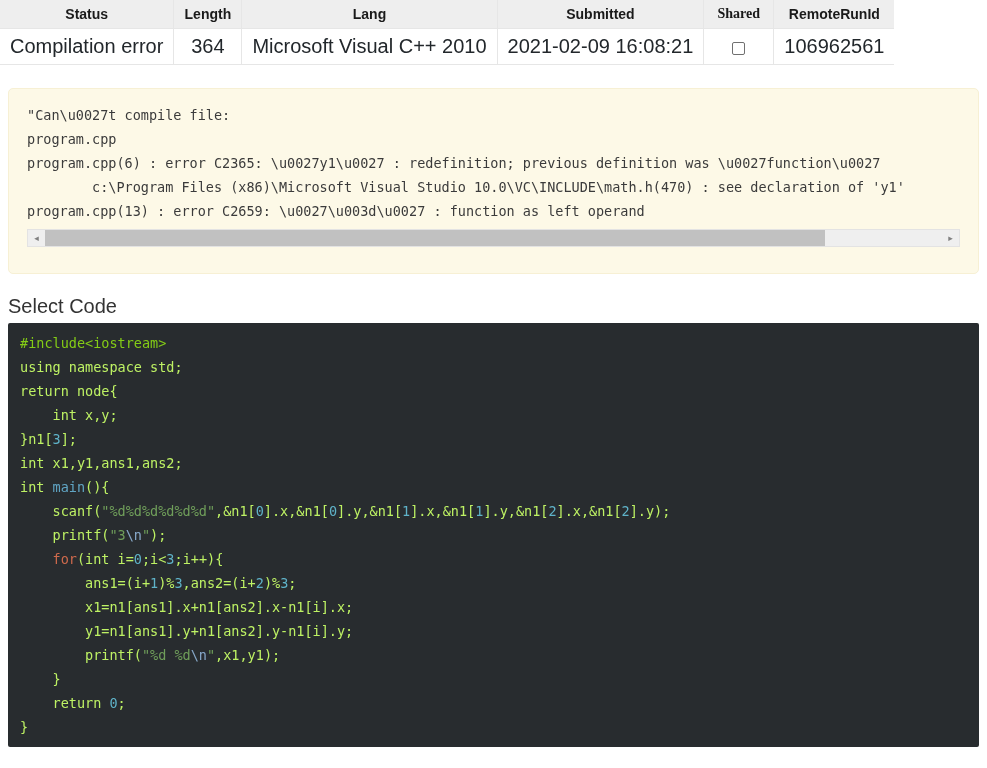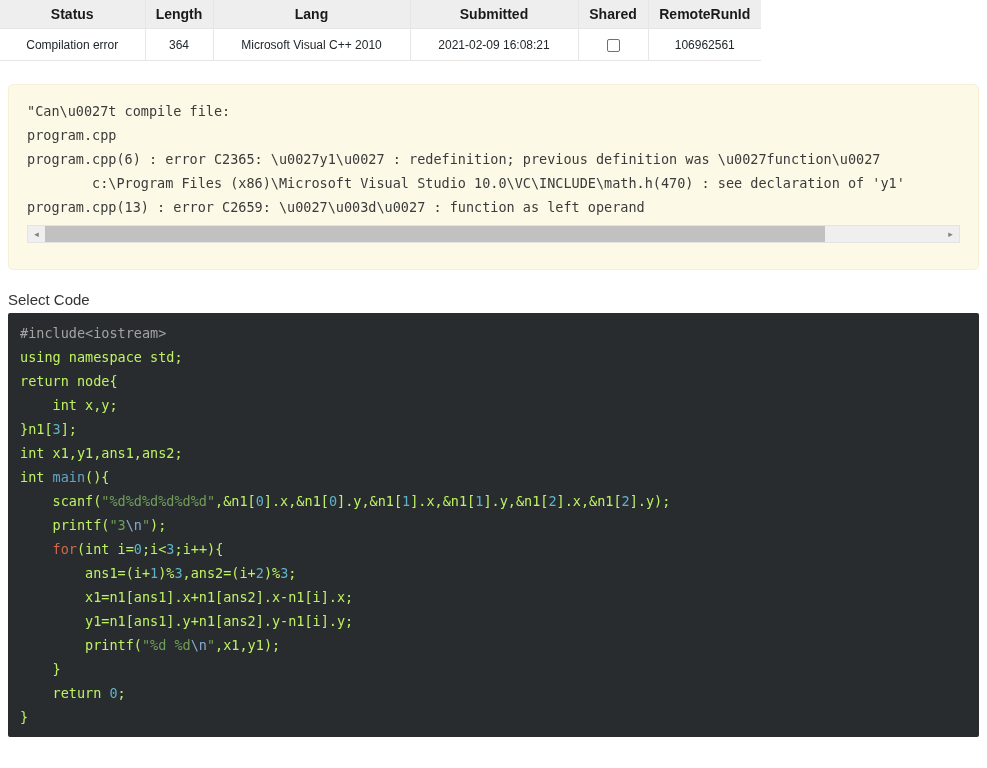--- a/index.html
+++ b/index.html
@@ -38,38 +38,38 @@
   table.submission td {
     background: #ffffff;
     text-align: center;
     vertical-align: middle;
     padding: 6px 10px;
     height: 32px;
     border: 1px solid #e6e6e6;
     border-left: none;
     color: #22272b;
     white-space: nowrap;
-    font-size: 12px;
+    font-size: 20px;
   }
   table.submission td:last-child { border-right: none; }
   .status-err { color: #e8685d; }
   .cb {
     width: 13px; height: 13px;
     border: 1px solid #707070;
     border-radius: 2px;
     background: #ffffff;
     display: inline-block;
     vertical-align: middle;
   }
 
   .col-status     { width: 145px; }
   .col-length     { width:  68px; }
   .col-lang       { width: 197px; }
   .col-submitted  { width: 168px; }
-  .col-shared     { width:  70px; }
+  .col-shared     { width:  70px; font-family: Liberation Serif, serif; }
   .col-remoteid   { width: 113px; }
 
   
   .err-panel {
     margin: 23px 8px 0 8px;
     background: #fdf9e7;
     border: 1px solid #f7f0d4;
     border-radius: 5px;
     padding: 14px 0 26px 0;
     position: relative;
@@ -110,21 +110,21 @@
   .sb-thumb {
     position: absolute;
     left: 0; top: 0; bottom: 0;
     width: 87%;
     background: #c1c1c1;
   }
 
   
   .select-code-label {
     margin: 21px 0 5px 8px;
-    font-size: 15px;
+    font-size: 20px;
     color: #333333;
     font-family: "Liberation Sans", sans-serif;
   }
   .code-block {
     margin: 0 8px 0 8px;
     background: #282c2f;
     border-radius: 2px;
     padding: 8px 0 8px 0;
     overflow: hidden;
     height: 424px;
@@ -132,21 +132,21 @@
   pre.code {
     margin: 0;
     padding: 0 12px;
     font-family: "DejaVu Sans Mono", "Liberation Mono", monospace;
     font-size: 13.5px;
     line-height: 24px;
     color: #d6d6d6;
     white-space: pre;
     tab-size: 4;
   }
-  .tok-pre   { color: #a3a3a3; }  
+  .tok-pre   { color: #84cc16; }  
   .tok-kw    { color: #bef264; }  
   .tok-kw2   { color: #cf6a4c; }  
   .tok-fn    { color: #60a5c4; }  
   .tok-num   { color: #5fb3c9; }  
   .tok-str   { color: #6f9e5a; }  
   .tok-esc   { color: #87a8c9; }  
   .tok-plain { color: #bef264; }
 </style>
 </head>
 <body>

